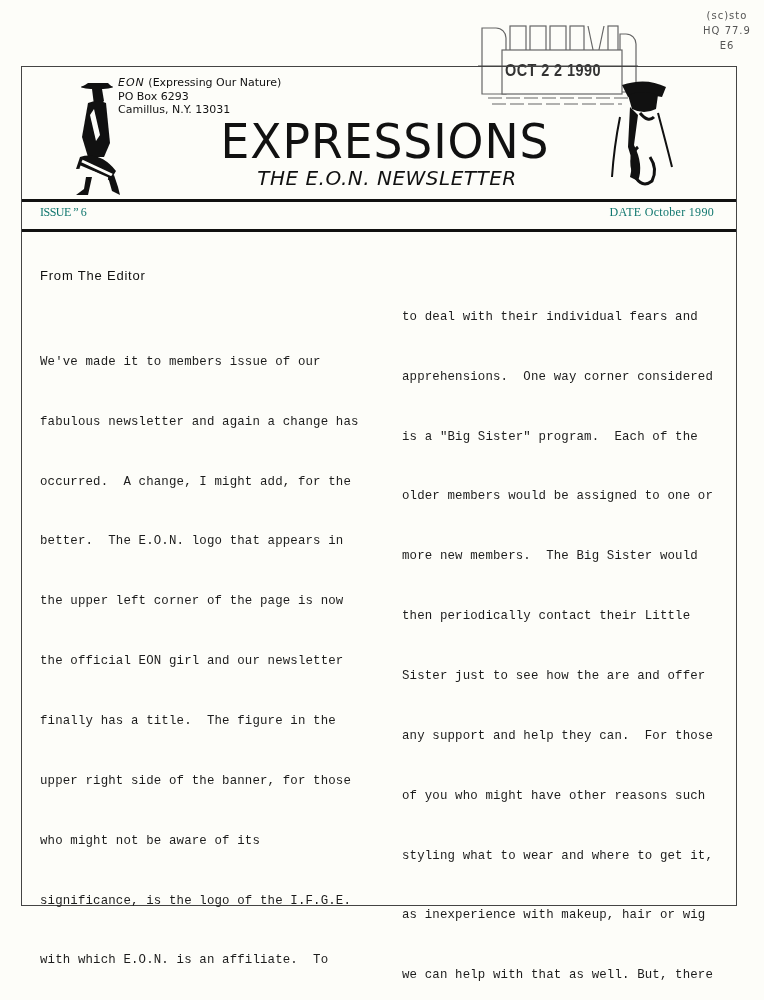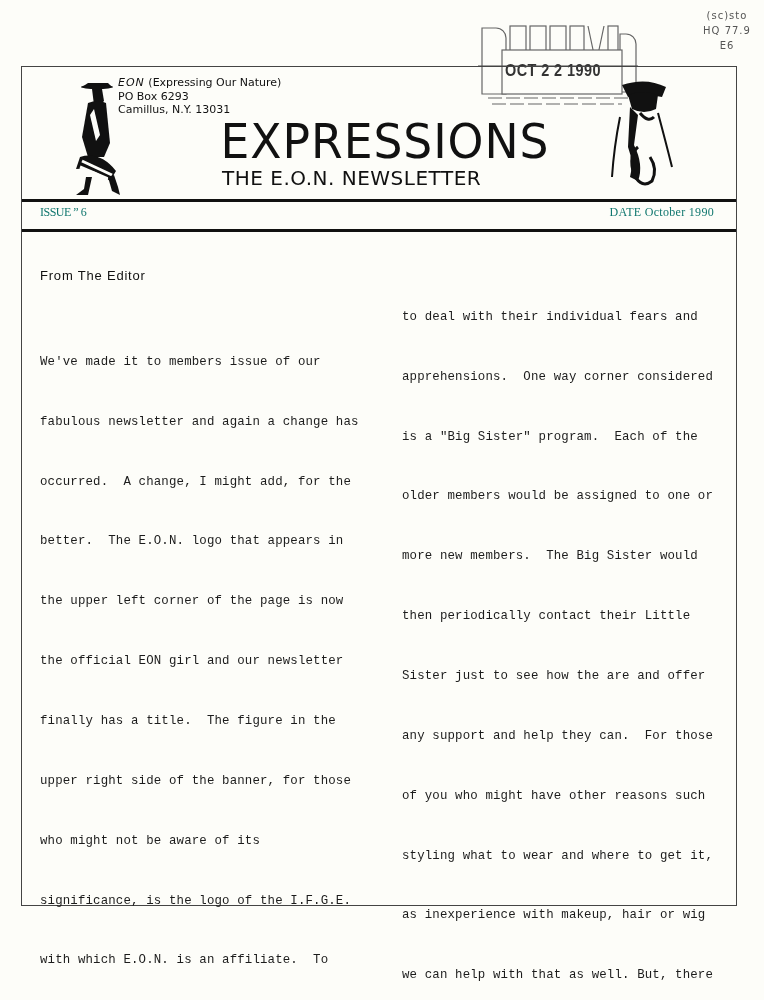--- a/index.html
+++ b/index.html
@@ -33,22 +33,22 @@
     font-family: "DejaVu Sans", sans-serif; font-size: 11px; line-height: 13.5px; color: #111;
   }
   .address .eon { font-style: italic; letter-spacing: 1px; }
   .title {
     position: absolute; left: 178px; top: 50px; width: 370px; text-align: center;
     font-family: "DejaVu Sans", sans-serif; font-weight: normal;
     font-size: 48px; line-height: 48px; letter-spacing: 1px; color: #111;
     transform: scaleX(0.95); transform-origin: center;
   }
   .subtitle {
-    position: absolute; left: 200px; top: 99px; width: 330px; text-align: left;
-    font-family: "DejaVu Sans", sans-serif; font-size: 20px; letter-spacing: 0.5px; color: #111;
+    position: absolute; left: 200px; top: 99px; width: 330px; text-align: center;
+    font-family: "DejaVu Sans", sans-serif; font-size: 20px; letter-spacing: 0.5px; color: #111; font-style: italic;
   }
   .figure-left { position: absolute; left: 46px; top: 6px; width: 62px; height: 128px; }
   .figure-right { position: absolute; left: 586px; top: 10px; width: 76px; height: 118px; }
   .rule-thick { position: absolute; left: 0; width: 100%; height: 3px; background: #111; }
   .issue-row {
     position: absolute; left: 0; top: 135px; width: 100%; height: 28px;
     font-family: "Liberation Serif", serif; font-size: 12px; color: #0f766e;
   }
   .issue-label { position: absolute; left: 18px; top: 3px; letter-spacing: -0.5px; }
   .date-label { position: absolute; right: 22px; top: 3px; letter-spacing: 0.3px; }

